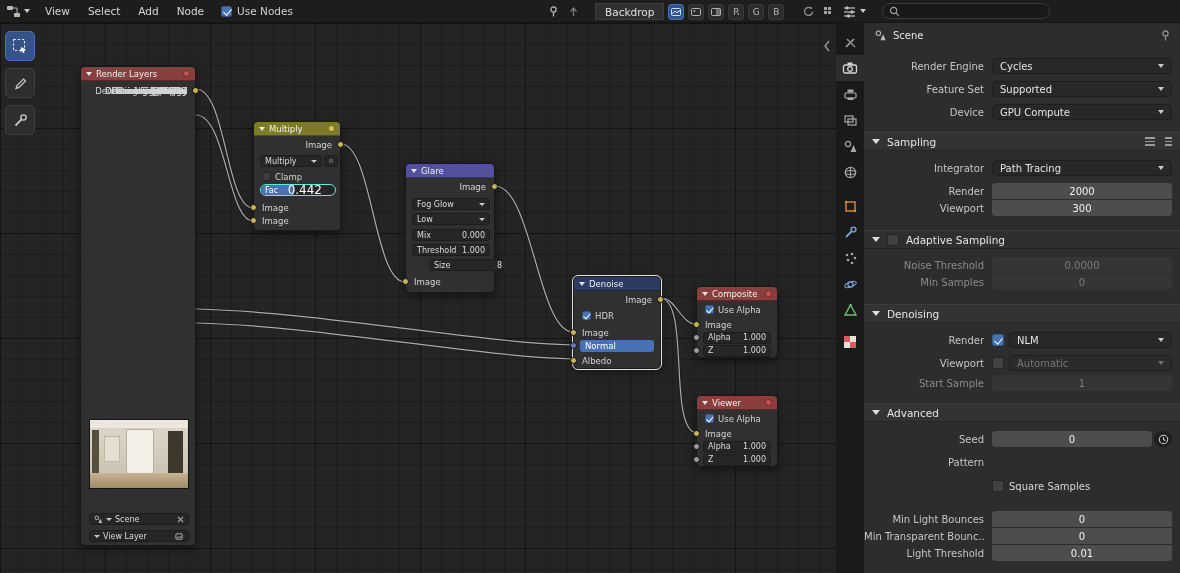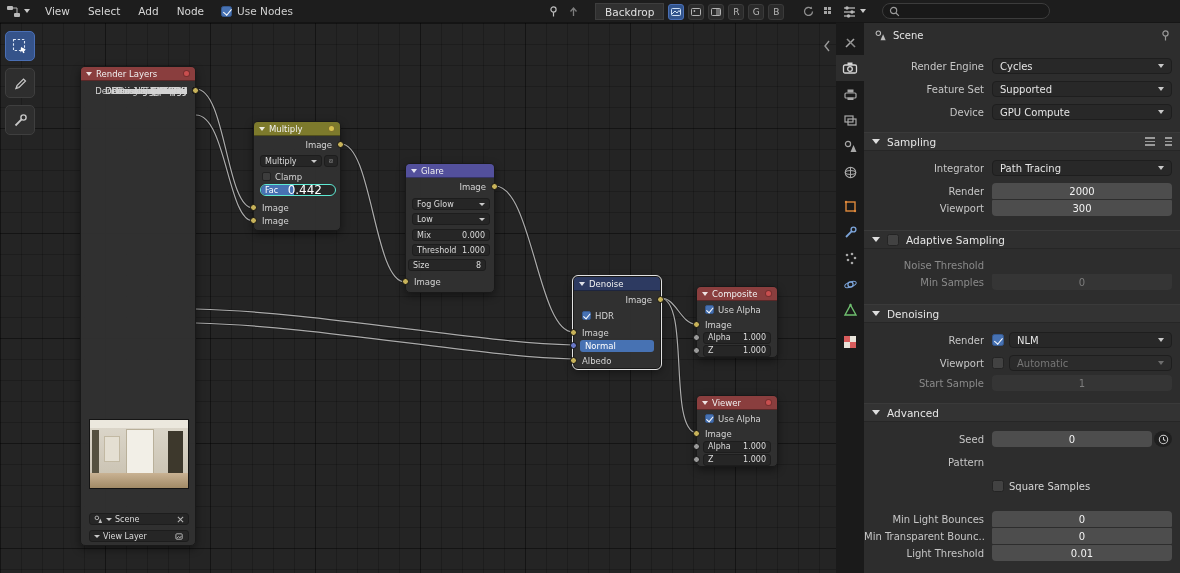--- a/index.html
+++ b/index.html
@@ -431,21 +431,21 @@
       <span class="car car-s"></span>
     </div>
     <div class="nfield nnum" style="position:absolute;left:6px;top:65px;width:78px">
       <span>Mix</span>
       <span>0.000</span>
     </div>
     <div class="nfield nnum" style="position:absolute;left:6px;top:80px;width:78px">
       <span>Threshold</span>
       <span>1.000</span>
     </div>
-    <div class="nfield nnum" style="position:absolute;left:2px;top:95px;width:78px">
+    <div class="nfield nnum" style="position:absolute;left:23px;top:95px;width:78px">
       <span>Size</span>
       <span>8</span>
     </div>
     <div class="nrow" style="top:111px">
       <span class="sock l yellow"></span>
       <span>Image</span>
     </div>
   </div>
 
   <div class="node selected" style="left:573px;top:276px;width:88px;height:93px">
@@ -739,20 +739,25 @@
           </div>
       </div>
 
       <div class="sect" style="top:207px;background:#2f2f2f">
         <span class="stri"></span>
         <span class="pcb"></span>
         <span>Adaptive Sampling</span>
       </div>
       <div class="prow" style="top:234px">
         <span class="plab" style="color:#8a8a8a">Noise Threshold</span>
+        <div class="pfld">
+            <div class="num dis" style="border-radius:4px 4px 1px 1px">
+              <span>0.0000</span>
+            </div>
+          </div>
       </div>
       <div class="prow" style="top:251px">
         <span class="plab" style="color:#8a8a8a">Min Samples</span>
         <div class="pfld">
             <div class="num dis" style="border-radius:1px 1px 4px 4px">
               <span>0</span>
             </div>
           </div>
       </div>
 

